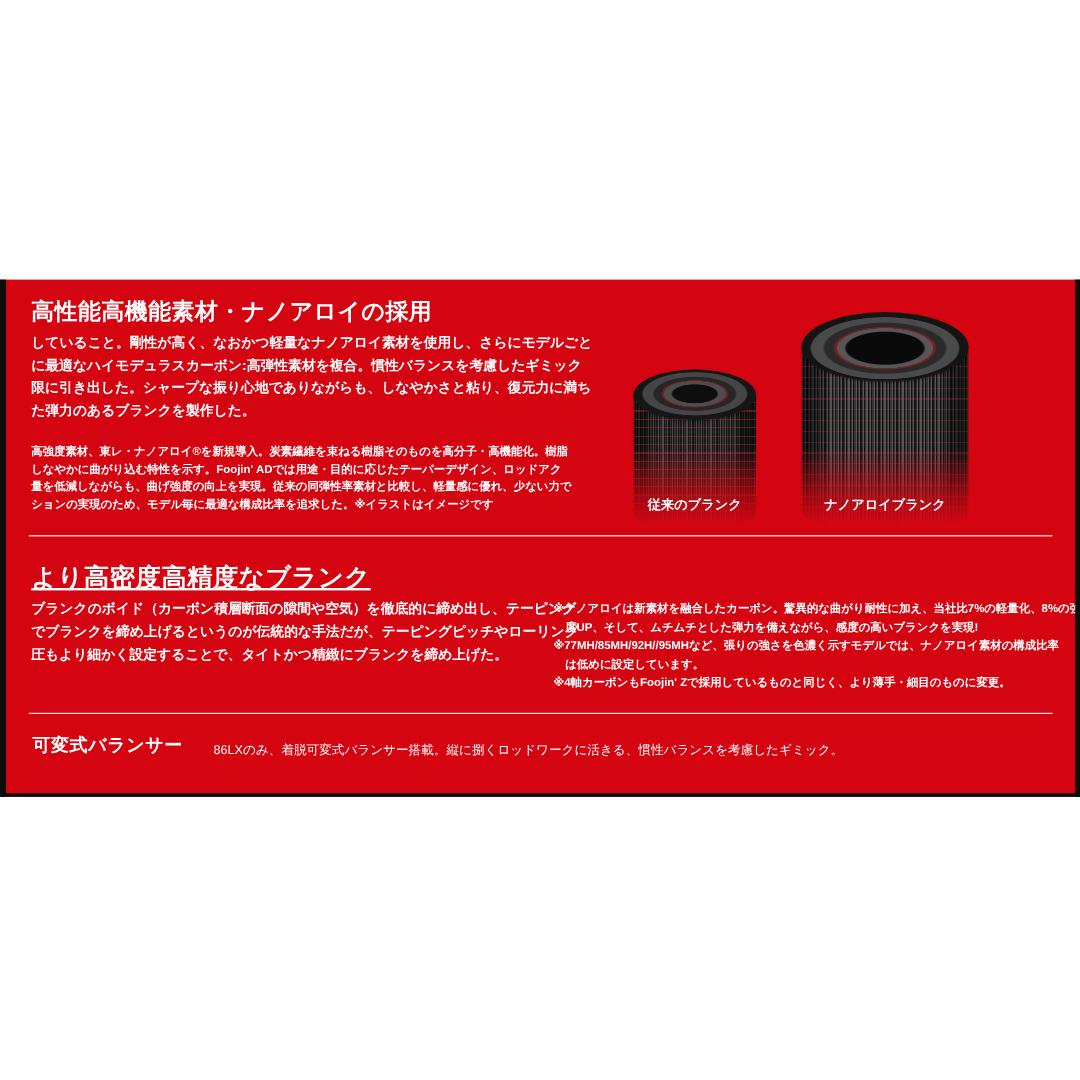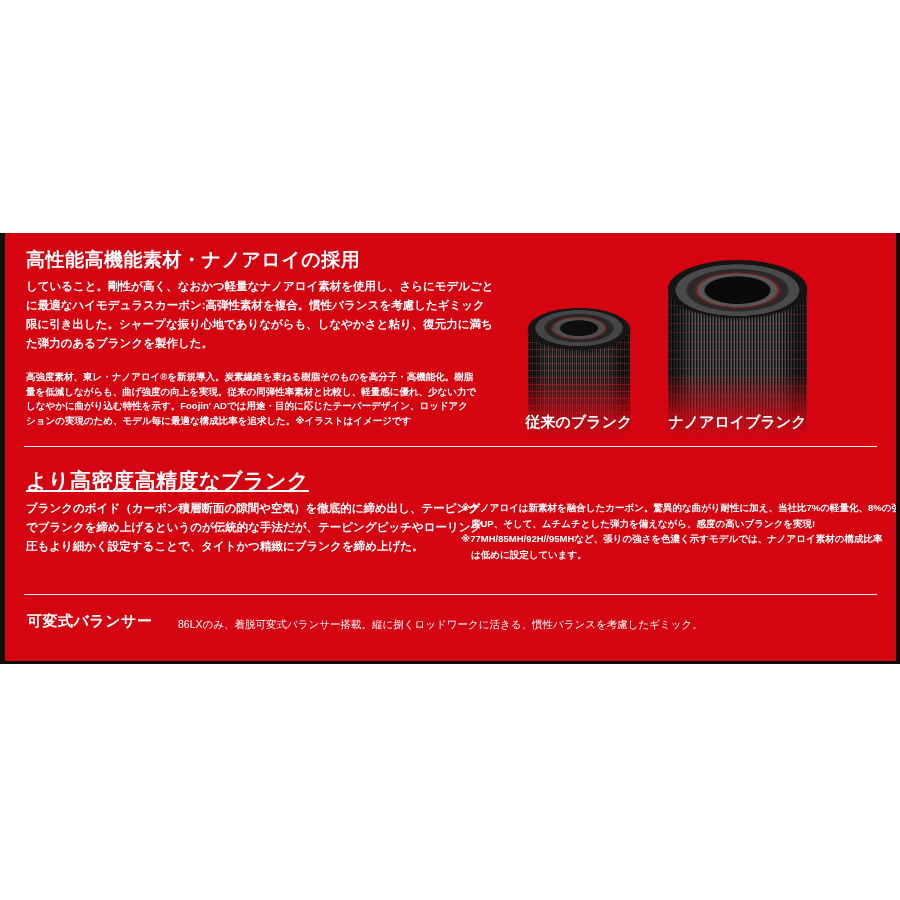--- a/index.html
+++ b/index.html
@@ -61,43 +61,43 @@
     background:
       repeating-linear-gradient(0deg, rgba(255,45,45,0.20) 0 1px, rgba(255,45,45,0) 1px 9px),
       linear-gradient(90deg, rgba(0,0,0,0.55) 0 6%, rgba(0,0,0,0) 18% 80%, rgba(0,0,0,0.55) 93% 100%),
       repeating-linear-gradient(90deg, #555555 0 1px, #121212 1px 2px, #343434 2px 3px);
   }
   .cyl-fade{
     left:505px;top:140px;width:320px;height:72px;
     background:linear-gradient(to bottom, rgba(212,5,17,0) 0%, rgba(212,5,17,0.72) 58%, #d40511 90%);
   }
   .fig-label{
-    top:180px;font-size:15px;font-weight:bold;text-align:center;white-space:nowrap;z-index:5;
+    top:180px;font-size:11px;font-weight:bold;text-align:center;white-space:nowrap;z-index:5;
   }
   .fig-label.left{left:519px;width:110px;}
   .fig-label.right{left:655px;width:155px;}
 </style>
 </head>
 <body>
 
 <div class="panel">
 
   <div class="sec-title t1">高性能高機能素材・ナノアロイの採用</div>
 
   <div class="textblock body1">
     <div>していること。剛性が高く、なおかつ軽量なナノアロイ素材を使用し、さらにモデルごと</div>
     <div>に最適なハイモデュラスカーボン:高弾性素材を複合。慣性バランスを考慮したギミック</div>
     <div>限に引き出した。シャープな振り心地でありながらも、しなやかさと粘り、復元力に満ち</div>
     <div>た弾力のあるブランクを製作した。</div>
   </div>
 
   <div class="textblock sub1">
     <div>高強度素材、東レ・ナノアロイ®を新規導入。炭素繊維を束ねる樹脂そのものを高分子・高機能化。樹脂</div>
+    <div>しなやかに曲がり込む特性を示す。Foojin' ADでは用途・目的に応じたテーパーデザイン、ロッドアク</div>
     <div>量を低減しながらも、曲げ強度の向上を実現。従来の同弾性率素材と比較し、軽量感に優れ、少ない力で</div>
-    <div>しなやかに曲がり込む特性を示す。Foojin' ADでは用途・目的に応じたテーパーデザイン、ロッドアク</div>
     <div>ションの実現のため、モデル毎に最適な構成比率を追求した。※イラストはイメージです</div>
   </div>
 
   <div class="cyl-body small"></div>
   <div class="cyl-top small"></div>
   <div class="cyl-body large"></div>
   <div class="cyl-top large"></div>
   <div class="cyl-fade"></div>
 
   <div class="fig-label left">従来のブランク</div>
@@ -111,20 +111,21 @@
     <div>ブランクのボイド（カーボン積層断面の隙間や空気）を徹底的に締め出し、テーピング</div>
     <div>でブランクを締め上げるというのが伝統的な手法だが、テーピングピッチやローリング</div>
     <div>圧もより細かく設定することで、タイトかつ精緻にブランクを締め上げた。</div>
   </div>
 
   <div class="textblock notes">
     <div>※ナノアロイは新素材を融合したカーボン。驚異的な曲がり耐性に加え、当社比7%の軽量化、8%の強</div>
     <div class="cont">度UP、そして、ムチムチとした弾力を備えながら、感度の高いブランクを実現!</div>
     <div>※77MH/85MH/92H//95MHなど、張りの強さを色濃く示すモデルでは、ナノアロイ素材の構成比率</div>
     <div class="cont">は低めに設定しています。</div>
+    <div>※4軸カーボンもFoojin' Zで採用しているものと同じく、より薄手・細目のものに変更。</div>
   </div>
 
   <div class="divider div2"></div>
 
   <div class="sec-title t3">可変式バランサー</div>
   <div class="body3">86LXのみ、着脱可変式バランサー搭載。縦に捌くロッドワークに活きる、慣性バランスを考慮したギミック。</div>
 
 </div>
 
 </body></html>

